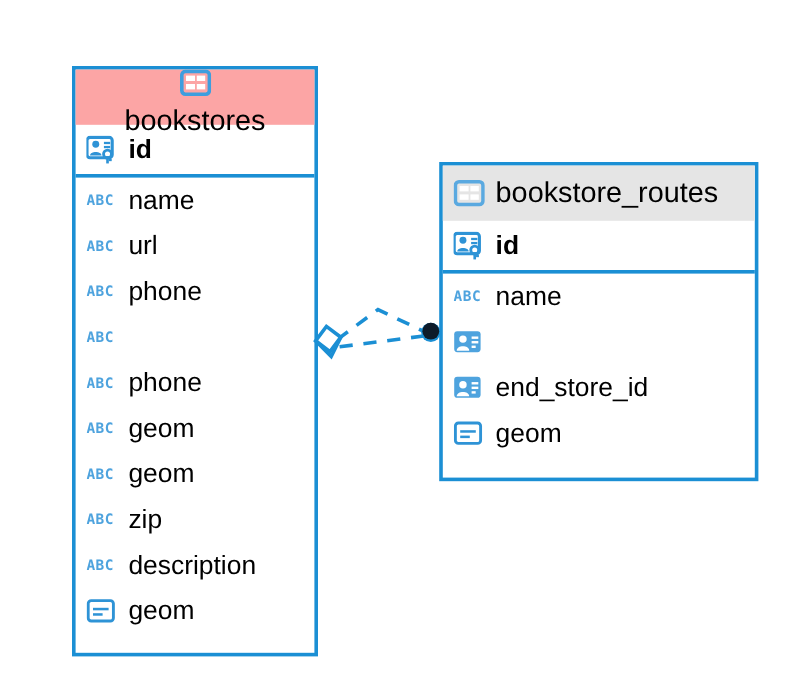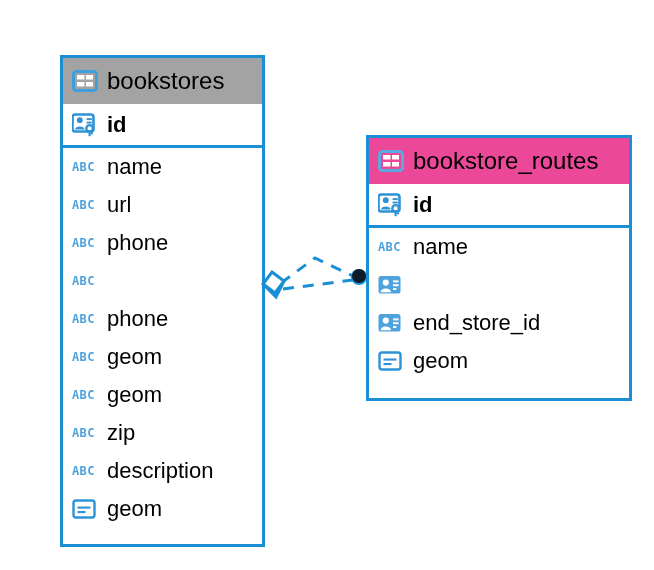--- a/index.html
+++ b/index.html
@@ -30,22 +30,22 @@
   }
 
   .entity-header {
     display: flex;
     align-items: center;
     box-sizing: border-box;
     height: 46px;
     padding: 0 9px;
     gap: 9px;
   }
-  .entity-header.orange { background: #a3a3a3; }
-  .entity-header.grey   { background: #ec4899; }
+  .entity-header.orange { background: #fca5a5; flex-direction: column; }
+  .entity-header.grey   { background: #e5e5e5; }
 
   .entity-title {
     font-size: 24px;
     color: #000000;
     line-height: 1;
     white-space: nowrap;
   }
 
   .rows { display: block; }
 

